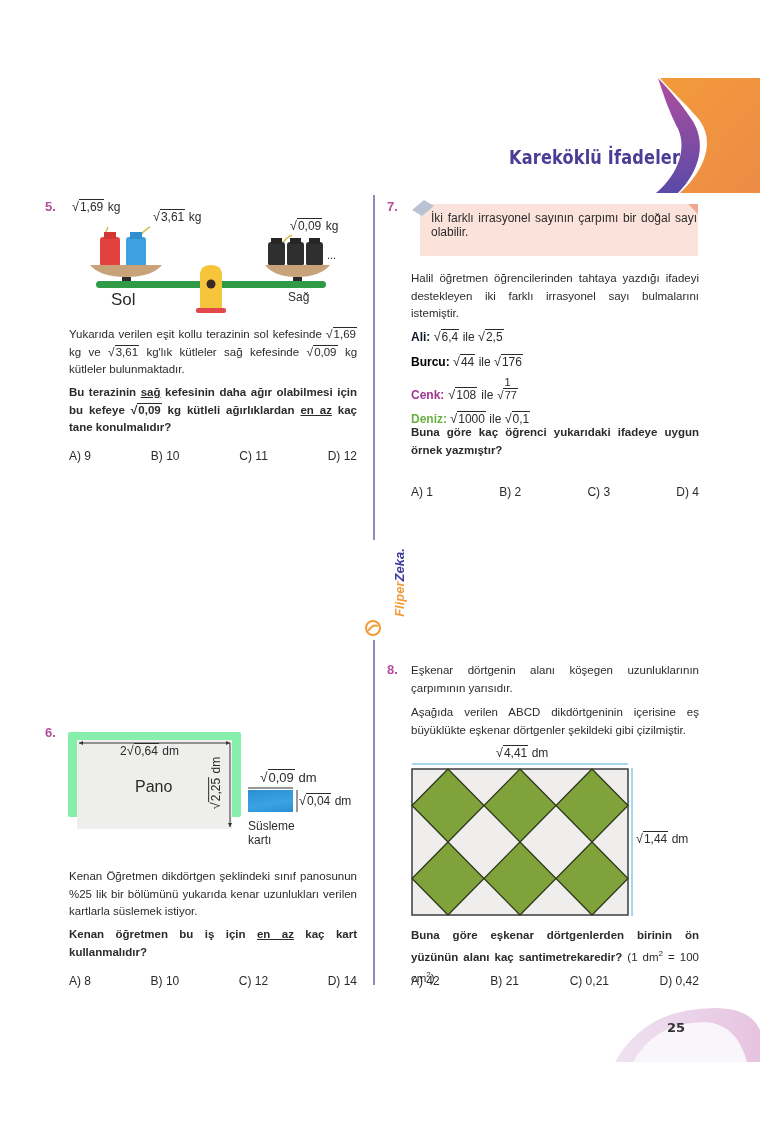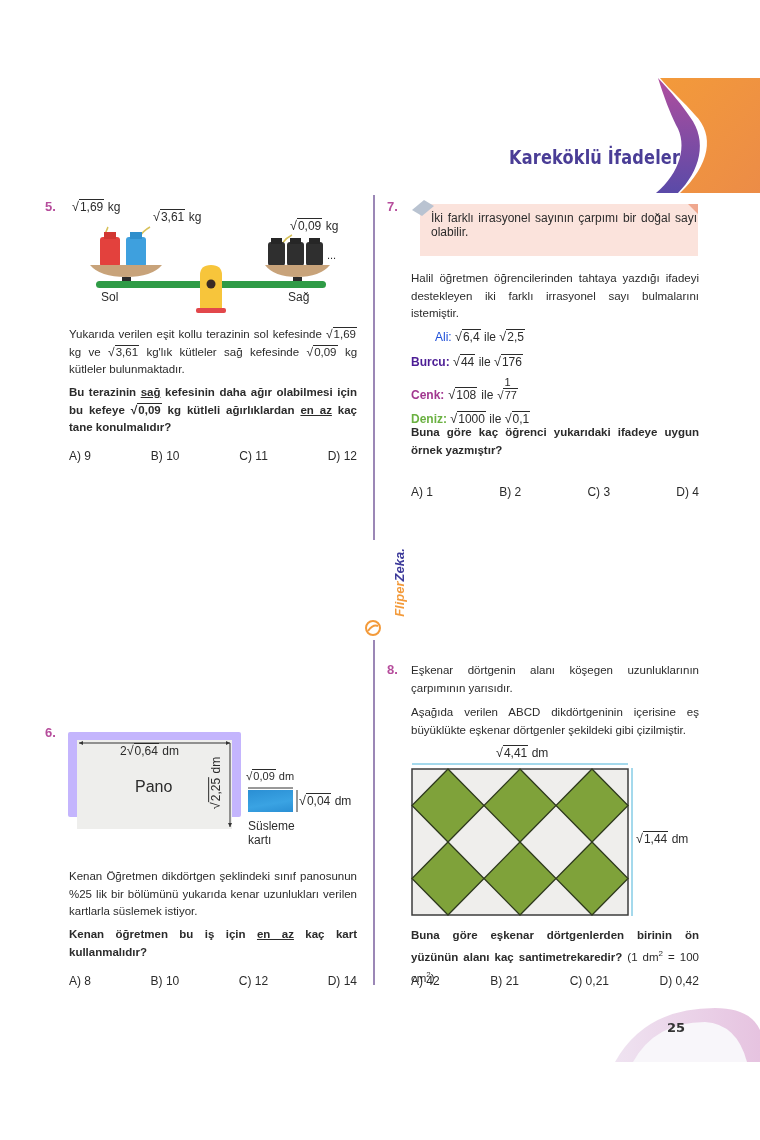--- a/index.html
+++ b/index.html
@@ -15,22 +15,22 @@
   .u { text-decoration:underline; }
   .opts { position:absolute; display:flex; justify-content:space-between; font-size:12px; }
   
   .hdr-title { position:absolute; left:509px; top:146px; font-size:19px; font-weight:bold; color:#4a3d96;
                letter-spacing:0.2px; font-family:"DejaVu Sans", sans-serif; transform:scaleX(0.85); transform-origin:left; }
   
   .divider { position:absolute; left:373px; width:1.5px; background:#9b87b6; }
   
   .note { position:absolute; left:420px; top:204px; width:278px; height:52px; background:#fbe3dc; }
   .note-text { position:absolute; left:431px; top:211px; width:266px; line-height:14px; font-size:12px; text-align:justify; }
-  .name-ali { color:#1d4ed8; font-weight:normal;margin-left:24px; }
-  .name-burcu { color:#4c1d95; font-weight:bold; }
+  .name-ali { color:#0f172a; font-weight:bold; }
+  .name-burcu { color:#000000; font-weight:bold; }
   .name-cenk { color:#a1378f; font-weight:bold; }
   .name-deniz { color:#6bb142; font-weight:bold; }
   .frac { display:inline-flex; flex-direction:column; align-items:center; vertical-align:middle; font-size:11px; line-height:12px; }
   .frac .num { border-bottom:1px solid #2b2b2b; padding:0 2px; }
   .pagenum { position:absolute; left:667px; top:1020px; font-weight:bold; font-size:13px; color:#333; font-family:"DejaVu Sans", sans-serif; }
 </style>
 </head>
 <body>
 
 <div>
@@ -93,21 +93,21 @@
       <path d="M185,50 L250,50 Q240,62 217,62 Q194,62 185,50 Z" fill="#c8a37a"></path>
       <rect x="213" y="62" width="9" height="6" fill="#2b2b2b"></rect>
 
       <rect x="16" y="66" width="230" height="7" rx="3.5" fill="#2f9b46"></rect>
 
       <path d="M120,95 L120,60 Q120,50 131,50 Q142,50 142,60 L142,95 Z" fill="#f7c53b"></path>
       <circle cx="131" cy="69" r="4.5" fill="#3a2a24"></circle>
       <rect x="116" y="93" width="30" height="5" rx="2" fill="#e2474b"></rect>
     </svg>
     <span class="abs" style="left:327px;top:249px;font-size:11px">...</span>
-    <span class="abs" style="left:101px;top:290px;font-size:12px">Sol</span>
+    <span class="abs" style="left:111px;top:290px;font-size:17px">Sol</span>
     <span class="abs" style="left:288px;top:290px;font-size:12px">Sağ</span>
   </div>
 
   <div class="txt" style="left:69px;top:326px;width:288px">
     <span>Yukarıda verilen eşit kollu terazinin sol kefesinde</span>
     <span class="sqrt"><span class="rad">√</span><span class="arg">1,69</span></span>
     <span>kg</span> <span>ve</span>
     <span class="sqrt"><span class="rad">√</span><span class="arg">3,61</span></span>
     <span>kg'lık kütleler sağ kefesinde</span>
     <span class="sqrt"><span class="rad">√</span><span class="arg">0,09</span></span>
@@ -117,34 +117,34 @@
   <div class="opts" style="left:69px;top:449px;width:288px">
     <span>A) 9</span>
     <span>B) 10</span>
     <span>C) 11</span>
     <span>D) 12</span>
   </div>
 </div>
 
 <div>
   <div class="qnum" style="left:45px;top:725px">6.</div>
-  <div class="abs" style="left:68px;top:732px;width:173px;height:85px;background:#c4b5fd;border-radius:2px">
+  <div class="abs" style="left:68px;top:732px;width:173px;height:85px;background:#86efac;border-radius:2px">
     <div class="abs" style="left:9px;top:8px;width:155px;height:89px;background:#eeeeec"></div>
     <svg class="abs" style="left:0;top:0" width="173" height="105">
       <line x1="11" y1="11" x2="162" y2="11" stroke="#333" stroke-width="1"></line>
       <line x1="162" y1="11" x2="162" y2="95" stroke="#333" stroke-width="1"></line>
       <polygon points="11,11 15,9 15,13" fill="#333"></polygon>
         <polygon points="162,11 158,9 158,13" fill="#333"></polygon>
       <polygon points="162,95 160,91 164,91" fill="#333"></polygon>
     </svg>
     <span class="abs sqrt" style="left:52px;top:12px;font-size:12px"><span>2</span><span class="rad">√</span><span class="arg">0,64</span> <span>dm</span></span>
     <span class="abs" style="left:67px;top:46px;font-size:16px">Pano</span>
     <span class="abs sqrt" style="left:122px;top:44px;font-size:12px;transform:rotate(-90deg);transform-origin:center"><span class="rad">√</span><span class="arg">2,25</span> <span>dm</span></span>
   </div>
-  <span class="abs sqrt" style="left:246px;top:770px;font-size:11px"><span class="rad">√</span><span class="arg">0,09</span> <span>dm</span></span>
+  <span class="abs sqrt" style="left:260px;top:770px;font-size:13px"><span class="rad">√</span><span class="arg">0,09</span> <span>dm</span></span>
   <div class="abs" style="left:248px;top:790px;width:45px;height:22px;background:linear-gradient(170deg,#2a8fd4,#3aa3e3 60%,#2a8fd4)"></div>
   <svg class="abs" style="left:246px;top:786px" width="60" height="30">
     <line x1="2" y1="2" x2="47" y2="2" stroke="#333" stroke-width="1"></line>
     <line x1="51" y1="4" x2="51" y2="26" stroke="#333" stroke-width="1"></line>
   </svg>
   <span class="abs sqrt" style="left:299px;top:794px;font-size:12px"><span class="rad">√</span><span class="arg">0,04</span> <span>dm</span></span>
   <span class="abs" style="left:248px;top:819px;font-size:12px">Süsleme</span>
   <span class="abs" style="left:248px;top:833px;font-size:12px">kartı</span>
 
   <div class="txt" style="left:69px;top:868px;width:288px">Kenan Öğretmen dikdörtgen şeklindeki sınıf panosunun %25 lik bir bölümünü yukarıda kenar uzunlukları verilen kartlarla süslemek istiyor.</div>

